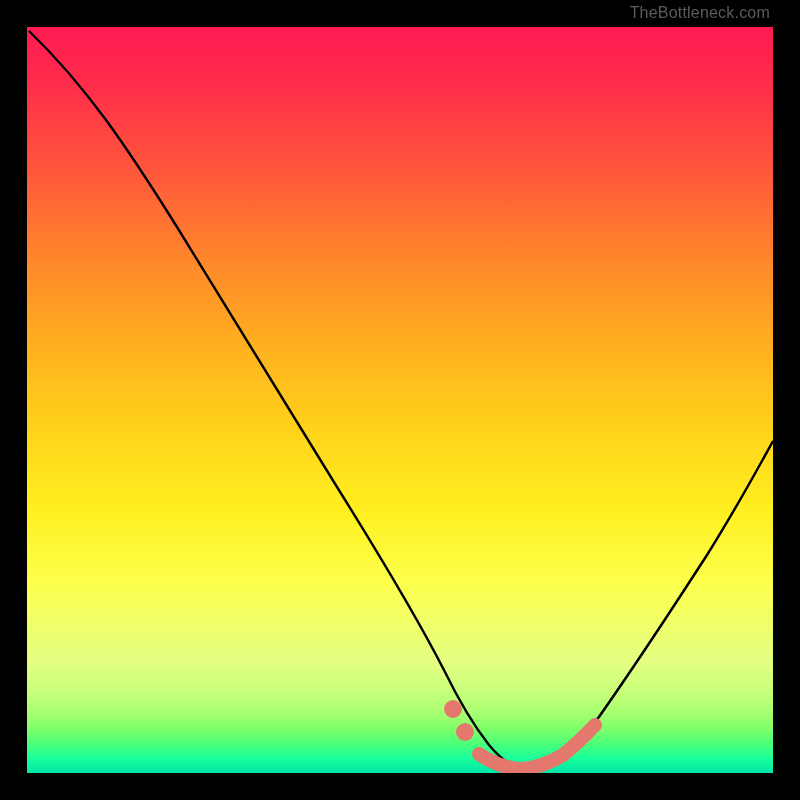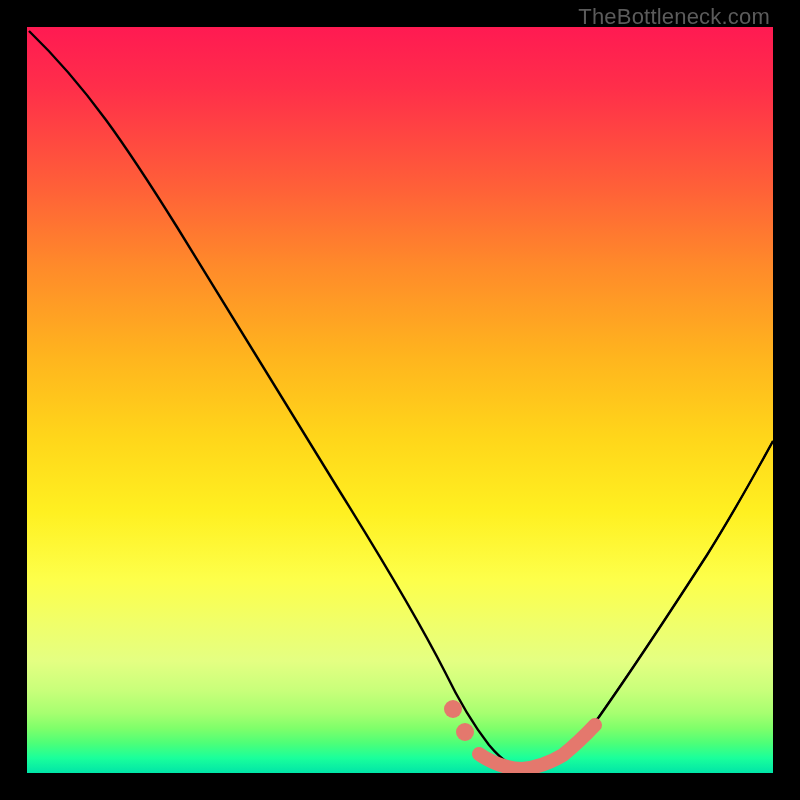--- a/index.html
+++ b/index.html
@@ -42,21 +42,21 @@
       #4dff78 96%,
       #1aff9b 98%,
       #00e5a8 100%
     );
   }
   .watermark {
     position: absolute;
     right: 30px;
     top: 4px;
     color: #5b5b5b;
-    font-size: 22px;
+    font-size: 16px;
     font-weight: 500;
     letter-spacing: 0.2px;
   }
   svg.curves {
     position: absolute;
     left: 0;
     top: 0;
     width: 746px;
     height: 746px;
   }

